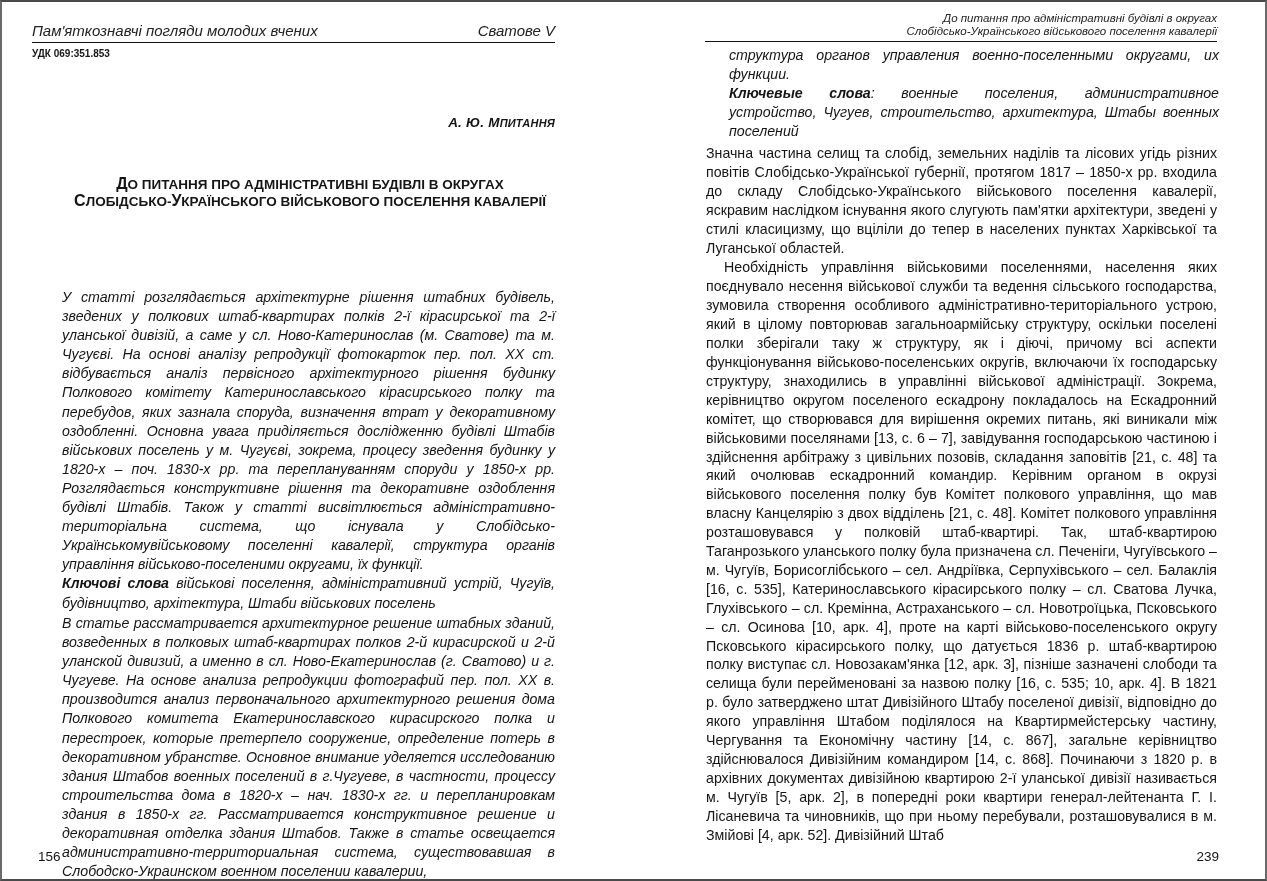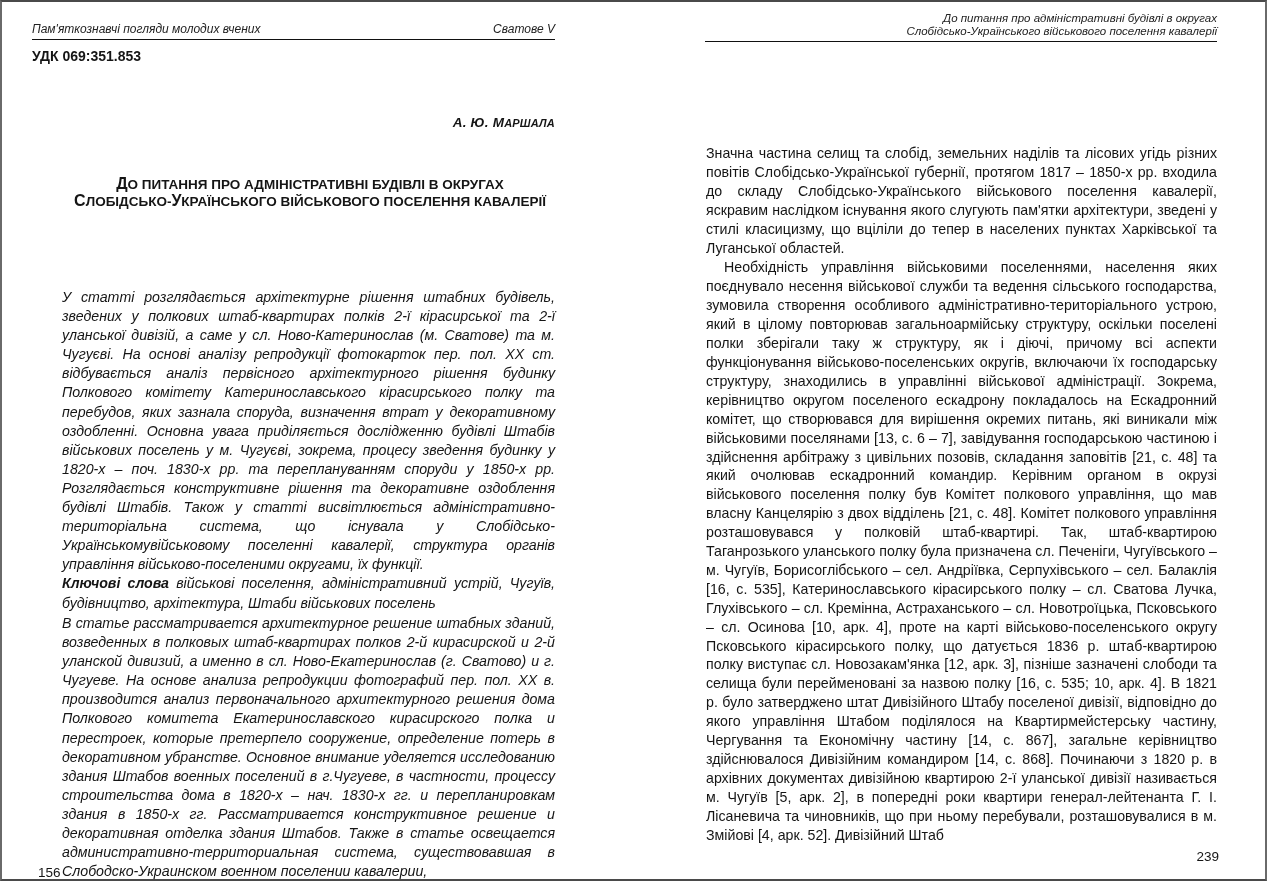--- a/index.html
+++ b/index.html
@@ -15,32 +15,32 @@
     border-left: 2px solid #6a6a6a; border-right: 2px solid #6a6a6a;
     pointer-events: none;
   }
   .page { position: absolute; top: 0; height: 881px; }
   .page-left { left: 0; width: 633px; }
   .page-right { left: 633px; width: 634px; }
 
   
   .run-head-left {
     position: absolute; left: 32px; top: 22px; width: 523px;
-    font-size: 12px; font-style: italic; color: #222;
+    font-size: 15px; font-style: italic; color: #222;
     border-bottom: 1px solid #111; padding-bottom: 3px;
     display: flex; justify-content: space-between;
   }
   .run-head-right {
     position: absolute; left: 72px; top: 12px; width: 512px;
     font-size: 11.5px; font-style: italic; color: #222; text-align: right;
     border-bottom: 1px solid #111; padding-bottom: 3px; line-height: 13px;
   }
   .run-head-right div { display: block; }
 
-  .udk { position: absolute; left: 32px; top: 48px; font-weight: bold; font-size: 14px; }
+  .udk { position: absolute; left: 32px; top: 48px; font-weight: bold; font-size: 10px; }
   .author {
     position: absolute; right: 78px; top: 115px; font-weight: bold; font-style: italic;
     font-size: 13.5px; letter-spacing: 0.2px;
   }
   .author .sc { font-size: 11px; }
   .title {
     position: absolute; left: 40px; width: 540px; top: 176px; text-align: center;
     font-weight: bold; font-size: 13.5px; line-height: 16px; color: #151515;
   }
   .title .cap { font-size: 16px; }
@@ -58,35 +58,35 @@
     font-size: 14.2px; line-height: 19.1px; text-align: justify;
   }
   .body-text {
     position: absolute; left: 72px; top: 143px; width: 513px;
     font-size: 14.2px; line-height: 18.9px; text-align: justify;
   }
   .body-text p { margin: 1px; }
   .body-text p.indent { text-indent: 18px; }
 
   .pagenum { position: absolute; top: 849px; font-size: 13.5px; }
-  .pn-left { left: 38px; margin-top: 16px; }
+  .pn-left { left: 38px; }
   .pn-right { right: 48px; }
 </style>
 </head>
 <body>
 
 <div class="page page-left">
   <div class="run-head-left">
     <span>Пам'яткознавчі погляди молодих вчених</span>
     <span>Сватове  V</span>
   </div>
 
   <div class="udk">УДК 069:351.853</div>
 
-  <div class="author"><span>А. Ю. М</span><span class="sc">АРШАЛА</span></div>
+  <div class="author"><span>А. Ю. М</span><span class="sc">ПИТАННЯ</span></div>
 
   <div class="title">
     <div><span class="cap">Д</span><span>О ПИТАННЯ ПРО АДМІНІСТРАТИВНІ БУДІВЛІ В ОКРУГАХ</span></div>
     <div><span class="cap">С</span><span>ЛОБІДСЬКО-</span><span class="cap">У</span><span>КРАЇНСЬКОГО ВІЙСЬКОВОГО ПОСЕЛЕННЯ КАВАЛЕРІЇ</span></div>
   </div>
 
   <div class="abstract abs-ua">
     <span>У статті розглядається архітектурне рішення штабних будівель, зведених у полкових штаб-квартирах полків 2-ї кірасирської та 2-ї уланської дивізій, а саме у сл. Ново-Катеринослав (м. Сватове) та м. Чугуєві. На основі аналізу репродукції фотокарток пер. пол. XX ст. відбувається аналіз первісного архітектурного рішення будинку Полкового комітету Катеринославського кірасирського полку та перебудов, яких зазнала споруда, визначення втрат у декоративному оздобленні. Основна увага приділяється дослідженню будівлі Штабів військових поселень у м. Чугуєві, зокрема, процесу зведення будинку у 1820-х – поч. 1830-х рр. та переплануванням споруди у 1850-х рр. Розглядається конструктивне рішення та декоративне оздоблення будівлі Штабів. Також у статті висвітлюється адміністративно-територіальна система, що існувала у Слобідсько-Українськомувійськовому поселенні кавалерії, структура органів управління військово-поселеними округами, їх функції.</span><br>
     <span class="kw-label">Ключові слова</span><span> військові поселення, адміністративний устрій, Чугуїв, будівництво, архітектура, Штаби військових поселень</span>
   </div>
@@ -95,20 +95,24 @@
 
   <div class="pagenum pn-left">156</div>
 </div>
 
 <div class="page page-right">
   <div class="run-head-right">
     <div>До питання про адміністративні будівлі в округах</div>
     <div>Слобідсько-Українського військового поселення кавалерії</div>
   </div>
 
+  <div class="ru-cont">
+    <span>структура органов управления военно-поселенными округами, их функции.</span><br>
+    <span class="kw-label">Ключевые слова</span><span>: военные поселения, административное устройство, Чугуев, строительство, архитектура, Штабы военных поселений</span>
+  </div>
 
   <div class="body-text">
     <p>Значна частина селищ та слобід, земельних наділів та лісових угідь різних повітів Слобідсько-Української губернії, протягом 1817 – 1850-х рр. входила до складу Слобідсько-Українського військового поселення кавалерії, яскравим наслідком існування якого слугують пам'ятки архітектури, зведені у стилі класицизму, що вціліли до тепер в населених пунктах Харківської та Луганської областей.</p>
     <p class="indent">Необхідність управління військовими поселеннями, населення яких поєднувало несення військової служби та ведення сільського господарства, зумовила створення особливого адміністративно-територіального устрою, який в цілому повторював загальноармійську структуру, оскільки поселені полки зберігали таку ж структуру, як і діючі, причому всі аспекти функціонування військово-поселенських округів, включаючи їх господарську структуру, знаходились в управлінні військової адміністрації. Зокрема, керівництво округом поселеного ескадрону покладалось на Ескадронний комітет, що створювався для вирішення окремих питань, які виникали між військовими поселянами [13, с. 6 – 7], завідування господарською частиною і здійснення арбітражу з цивільних позовів, складання заповітів [21, с. 48] та який очолював ескадронний командир. Керівним органом в окрузі військового поселення полку був Комітет полкового управління, що мав власну Канцелярію з двох відділень [21, с. 48]. Комітет полкового управління розташовувався у полковій штаб-квартирі. Так, штаб-квартирою Таганрозького уланського полку була призначена сл. Печеніги, Чугуївського – м. Чугуїв, Борисоглібського – сел. Андріївка, Серпухівського – сел. Балаклія [16, с. 535], Катеринославського кірасирського полку – сл. Сватова Лучка, Глухівського – сл. Кремінна, Астраханського – сл. Новотроїцька, Псковського – сл. Осинова [10, арк. 4], проте на карті військово-поселенського округу Псковського кірасирського полку, що датується 1836 р. штаб-квартирою полку виступає сл. Новозакам'янка [12, арк. 3], пізніше зазначені слободи та селища були перейменовані за назвою полку [16, с. 535; 10, арк. 4]. В 1821 р. було затверджено штат Дивізійного Штабу поселеної дивізії, відповідно до якого управління Штабом поділялося на Квартирмейстерську частину, Чергування та Економічну частину [14, с. 867], загальне керівництво здійснювалося Дивізійним командиром [14, с. 868]. Починаючи з 1820 р. в архівних документах дивізійною квартирою 2-ї уланської дивізії називається м. Чугуїв [5, арк. 2], в попередні роки квартири генерал-лейтенанта Г. І. Лісаневича та чиновників, що при ньому перебували, розташовувалися в м. Змійові [4, арк. 52]. Дивізійний Штаб</p>
   </div>
 
   <div class="pagenum pn-right">239</div>
 </div>
 
 <div class="frame"></div>

